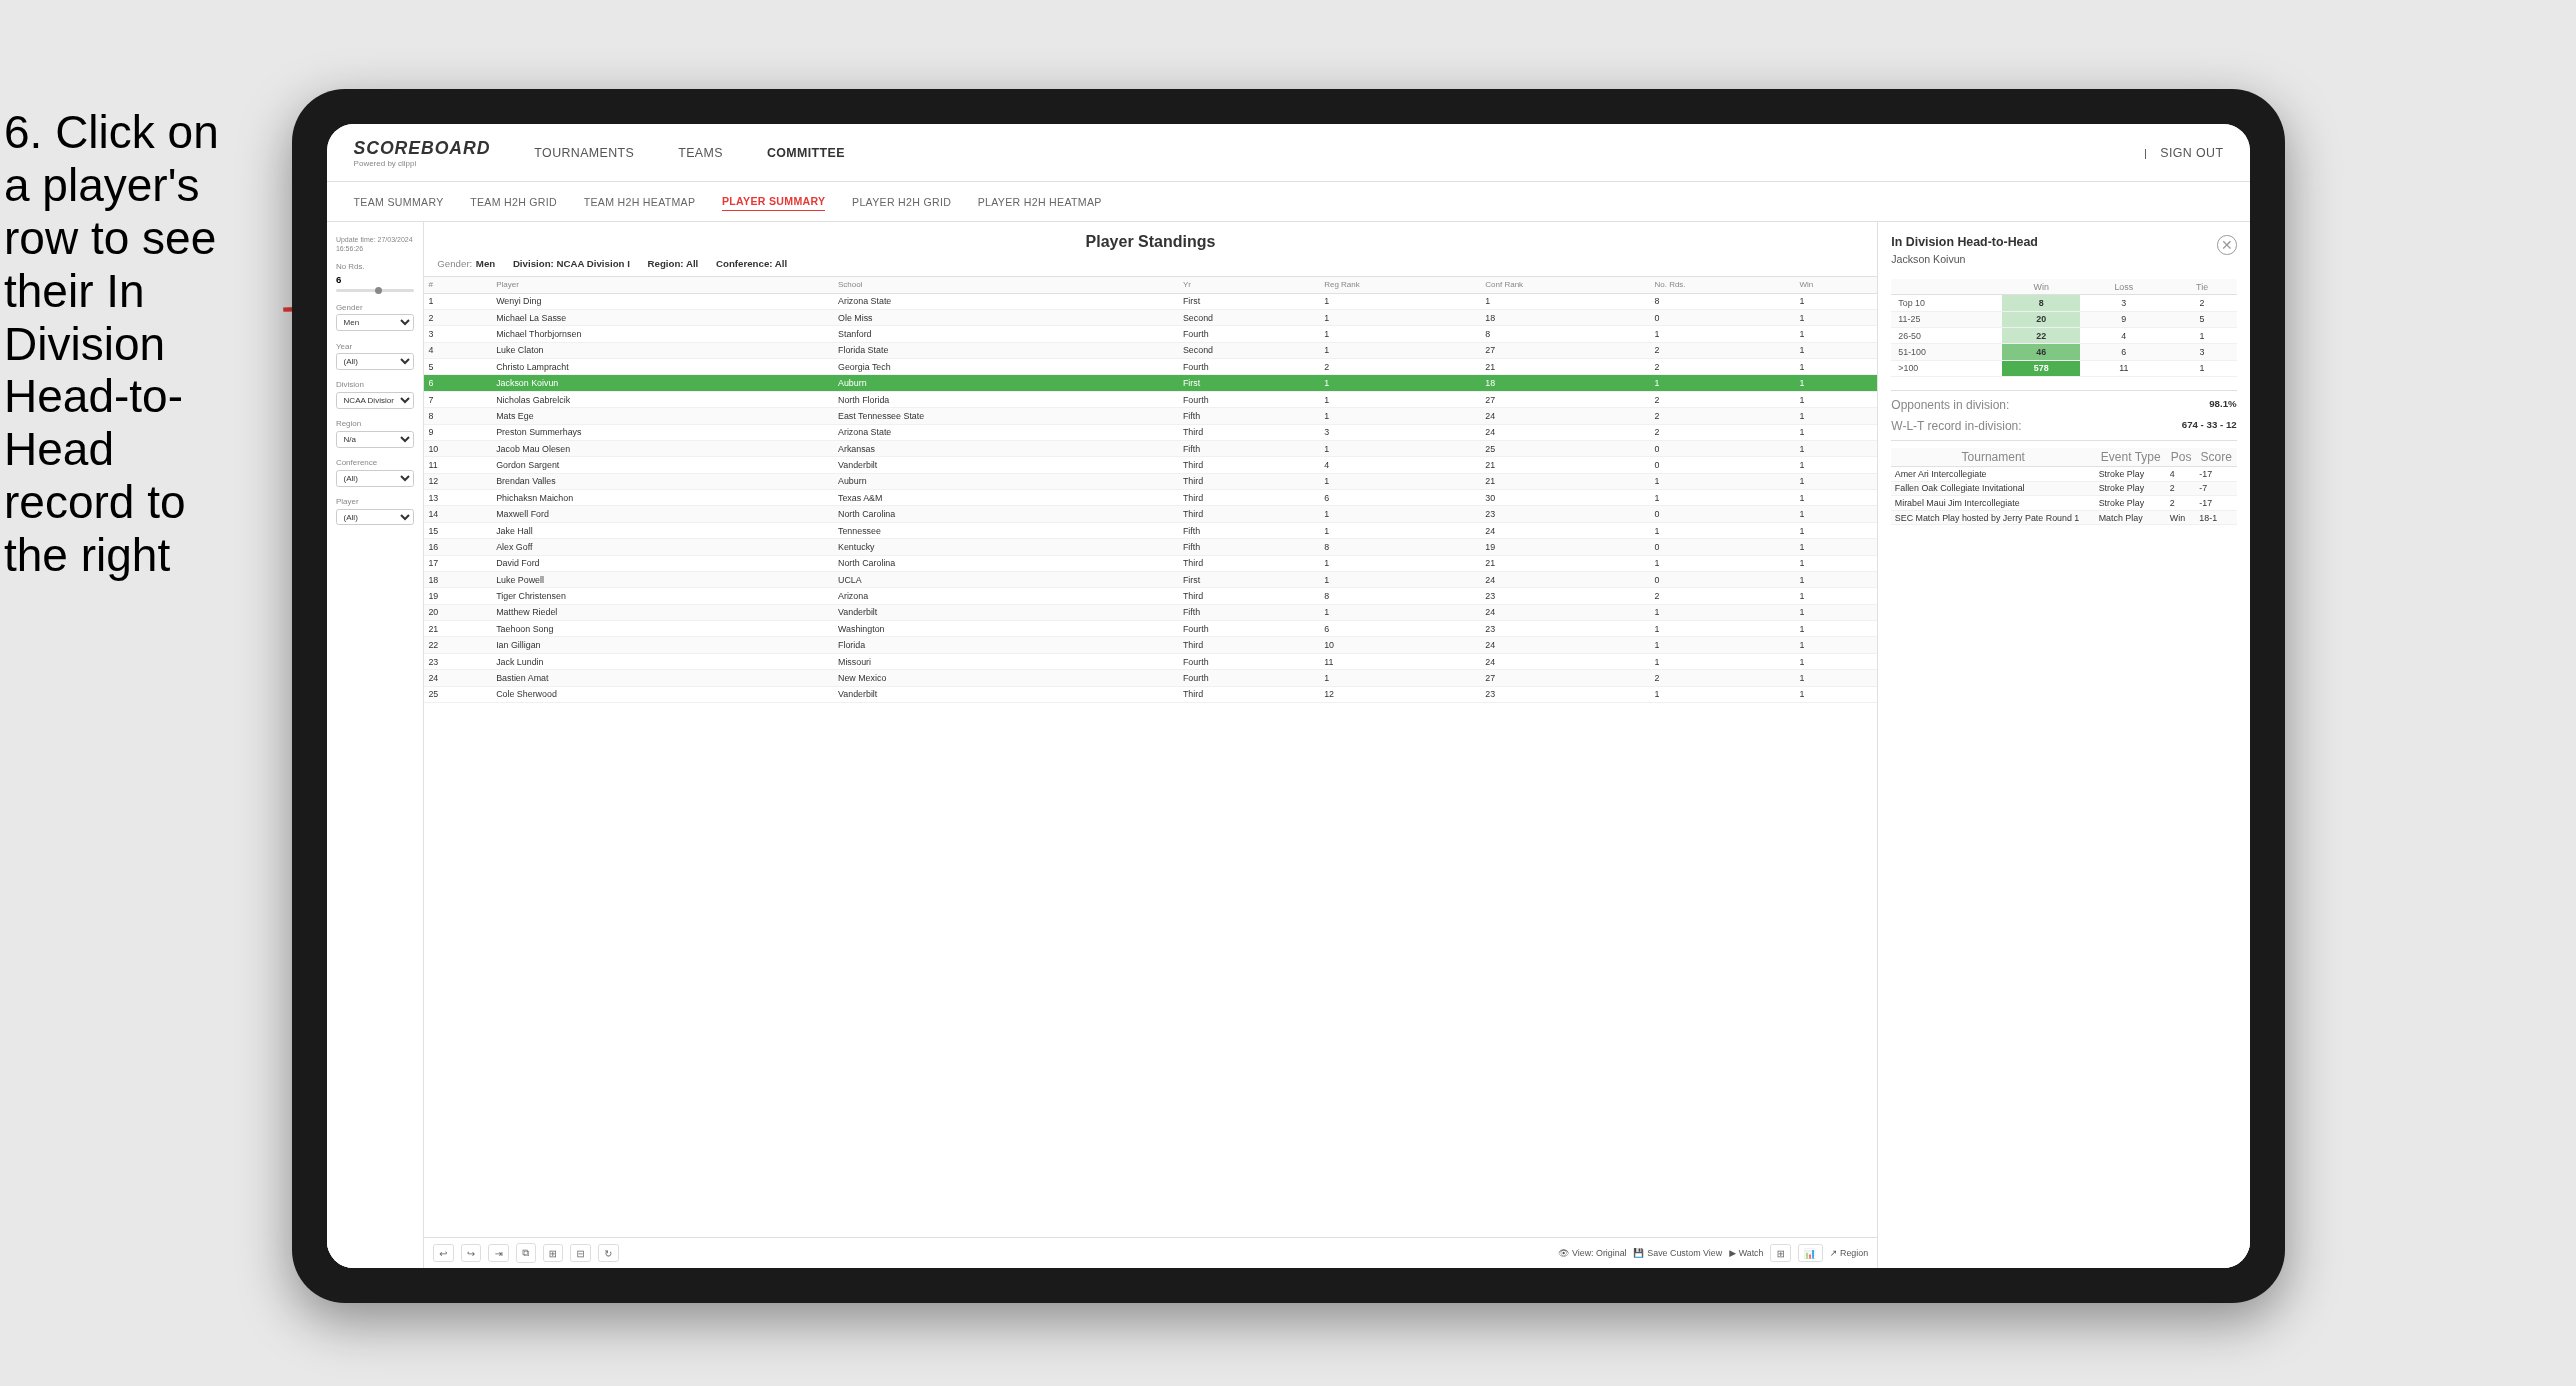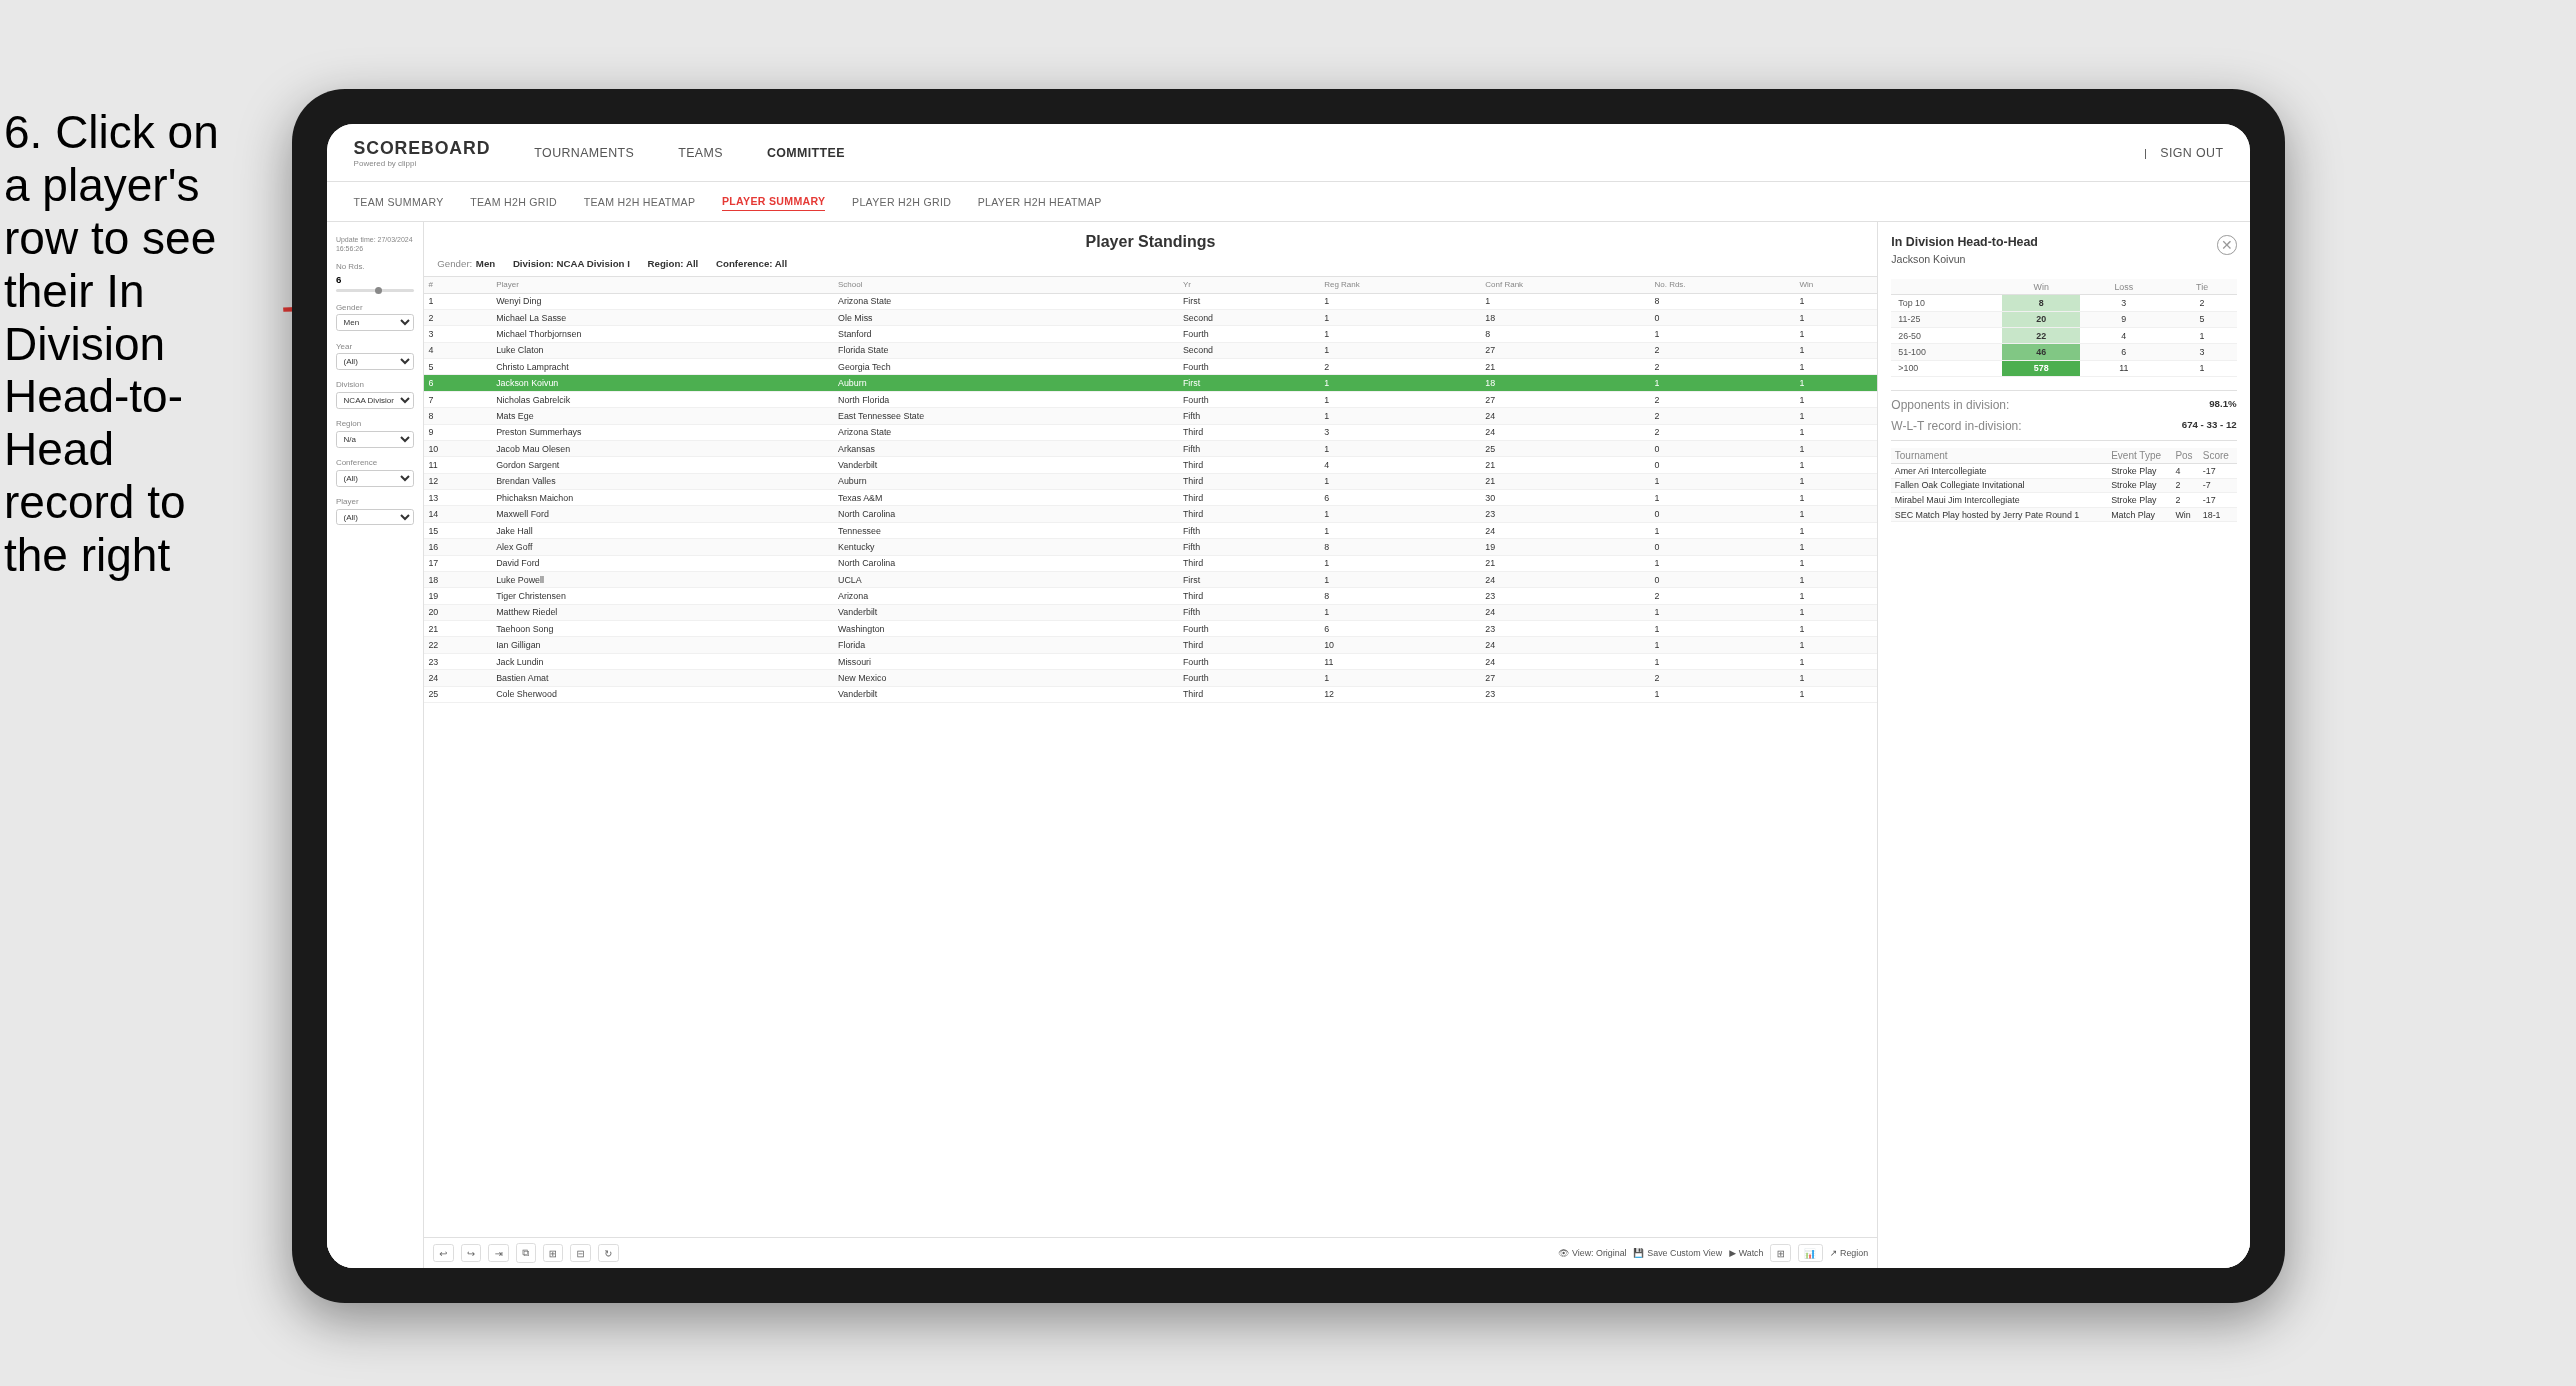--- a/index.html
+++ b/index.html
@@ -73,20 +73,21 @@
       display: flex;
       flex-direction: column;
       margin-right: 44px;
     }
 
     .logo-title {
       font-size: 17.7px;
       font-weight: 900;
       color: #333;
       letter-spacing: 0.9px;
+      font-style: italic;
     }
 
     .logo-subtitle {
       font-size: 8px;
       color: #888;
     }
 
     .nav-items {
       display: flex;
       gap: 44px;
@@ -409,25 +410,25 @@
       font-weight: bold;
       color: #333;
     }
 
     .h2h-tournaments-table {
       width: 100%;
       font-size: 8.9px;
     }
 
     .h2h-tournaments-table th {
-      font-size: 10px;
+      font-size: 12px;
       color: #888;
       font-weight: normal;
       padding: 1.8px 3.5px;
-      text-align: left;
+      text-align: center;
     }
 
     .h2h-tournaments-table td {
       padding: 1.8px 3.5px;
       font-size: 8.9px;
     }
 
     .row-label {
       font-size: 8.9px;
       color: #555;

